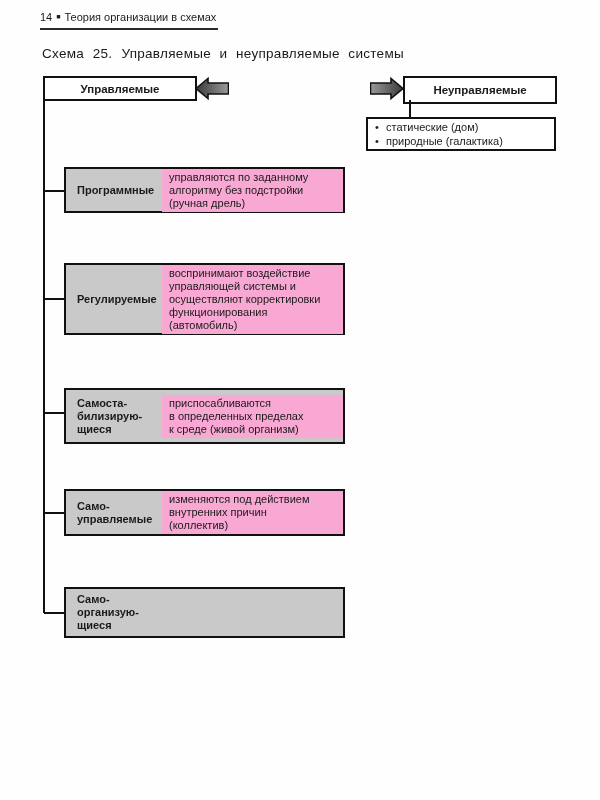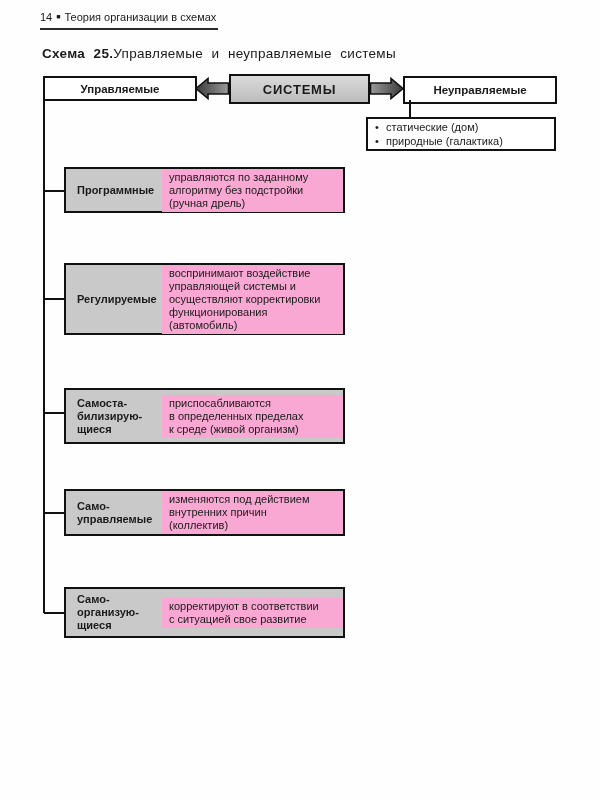--- a/index.html
+++ b/index.html
@@ -21,21 +21,21 @@
     white-space:nowrap;
   }
   .header .num { font-weight:normal; }
   .header .sq  { font-size:7px; vertical-align:2px; margin:0 4px; }
   
   .title {
     position:absolute; left:42px; top:46px;
     font-size:13.5px; letter-spacing:0.3px; word-spacing:4.5px;
     white-space:nowrap;
   }
-  .title .bold { font-weight:bold; }
+  .title .bold { font-weight:normal; margin-right:9px; }
   
   .tbox {
     position:absolute;
     box-sizing:border-box;
     border:2px solid #111;
     background:#fff;
     display:flex; align-items:center; justify-content:center;
     font-weight:bold; font-size:11.5px;
   }
   #box-managed   { left:43px;  top:76px; width:154px; height:25px; }
@@ -110,23 +110,20 @@
   <svg class="arrow" id="arrow-left" viewBox="0 0 34 23">
     <defs>
       <linearGradient id="gradL" x1="0" y1="0" x2="1" y2="0">
         <stop offset="0" stop-color="#3a3a3a"></stop>
         <stop offset="1" stop-color="#9a9a9a"></stop>
       </linearGradient>
     </defs>
     <polygon points="1,11.5 13,1.5 13,6 33.5,6 33.5,17 13,17 13,21.5" fill="url(#gradL)" stroke="#111" stroke-width="1.6"></polygon>
   </svg>
 
-  <div class="tbox" id="box-center">
-    <span>СИСТЕМЫ</span>
-  </div>
 
   <svg class="arrow" id="arrow-right" viewBox="0 0 34 23">
     <defs>
       <linearGradient id="gradR" x1="0" y1="0" x2="1" y2="0">
         <stop offset="0" stop-color="#9a9a9a"></stop>
         <stop offset="1" stop-color="#3a3a3a"></stop>
       </linearGradient>
     </defs>
     <polygon points="33,11.5 21,1.5 21,6 0.5,6 0.5,17 21,17 21,21.5" fill="url(#gradR)" stroke="#111" stroke-width="1.6"></polygon>
   </svg>
@@ -184,17 +181,15 @@
 управляемые</div>
     <div class="desc">изменяются под действием
 внутренних причин
 (коллектив)</div>
   </div>
 
   <div class="item" id="item-5">
     <div class="label">Само-
 организую-
 щиеся</div>
-    <div class="desc">корректируют в соответствии
-с ситуацией свое развитие</div>
   </div>
 
 </div>
 
 </body></html>

